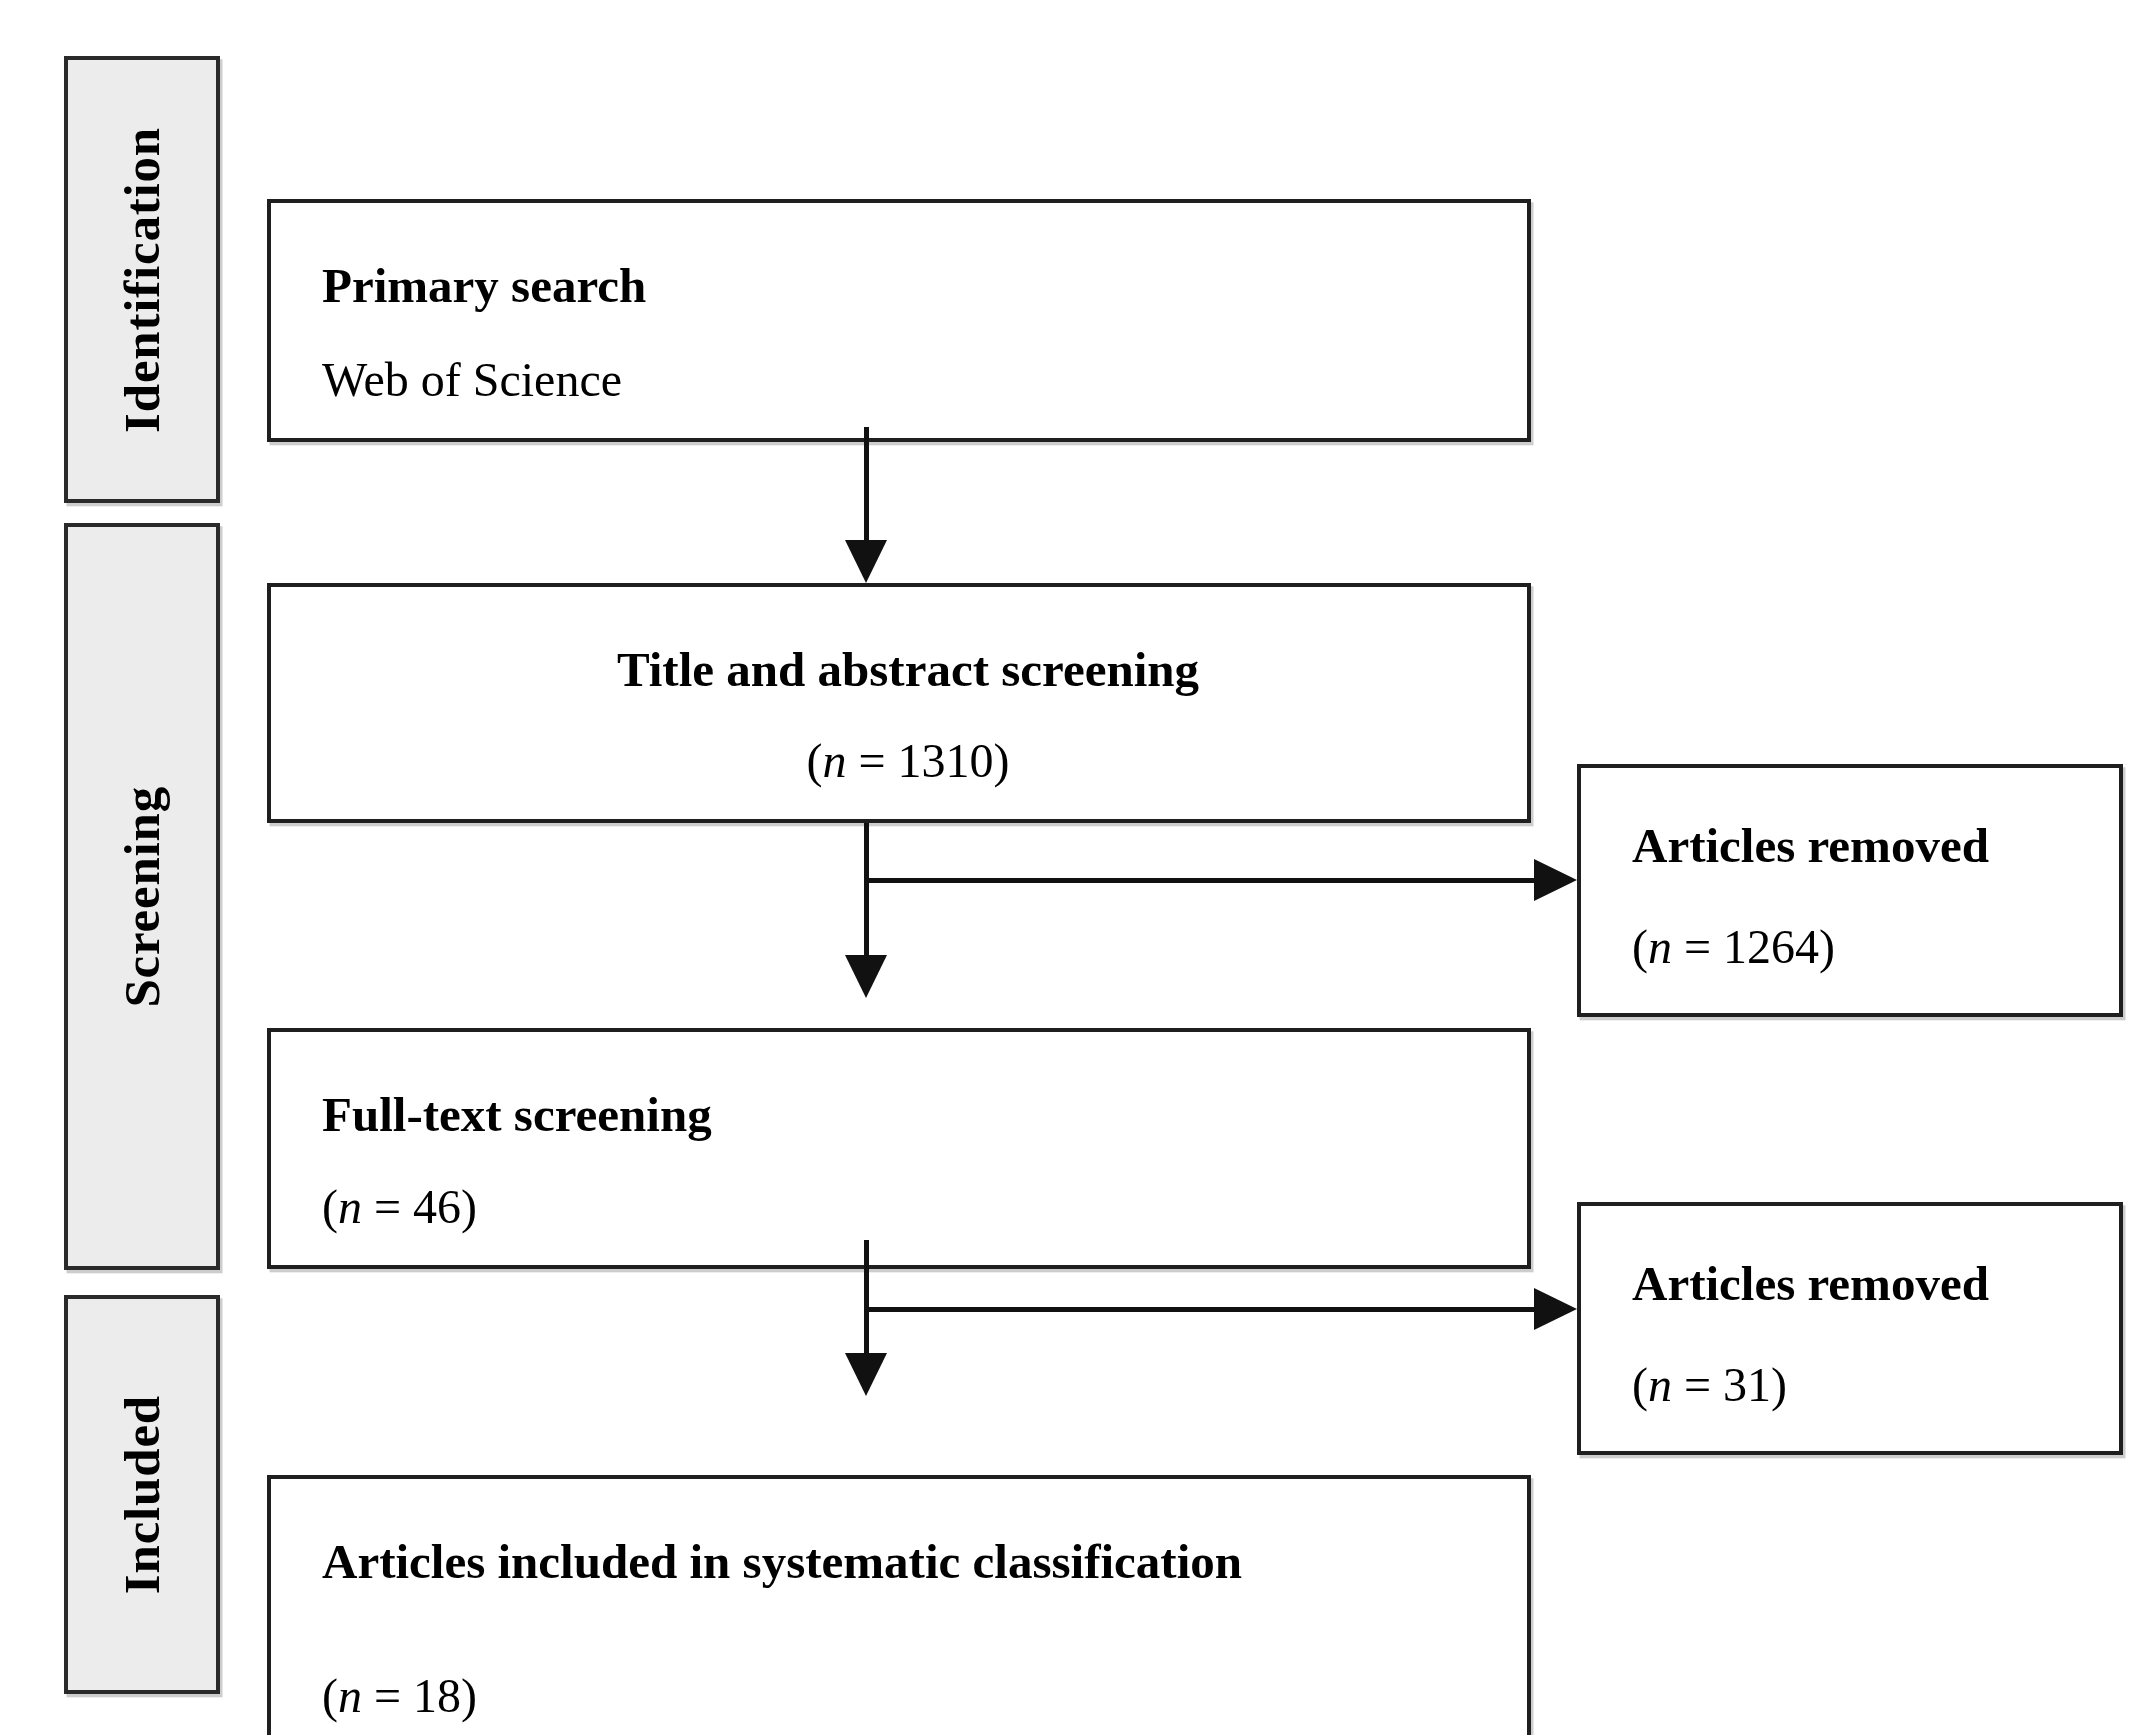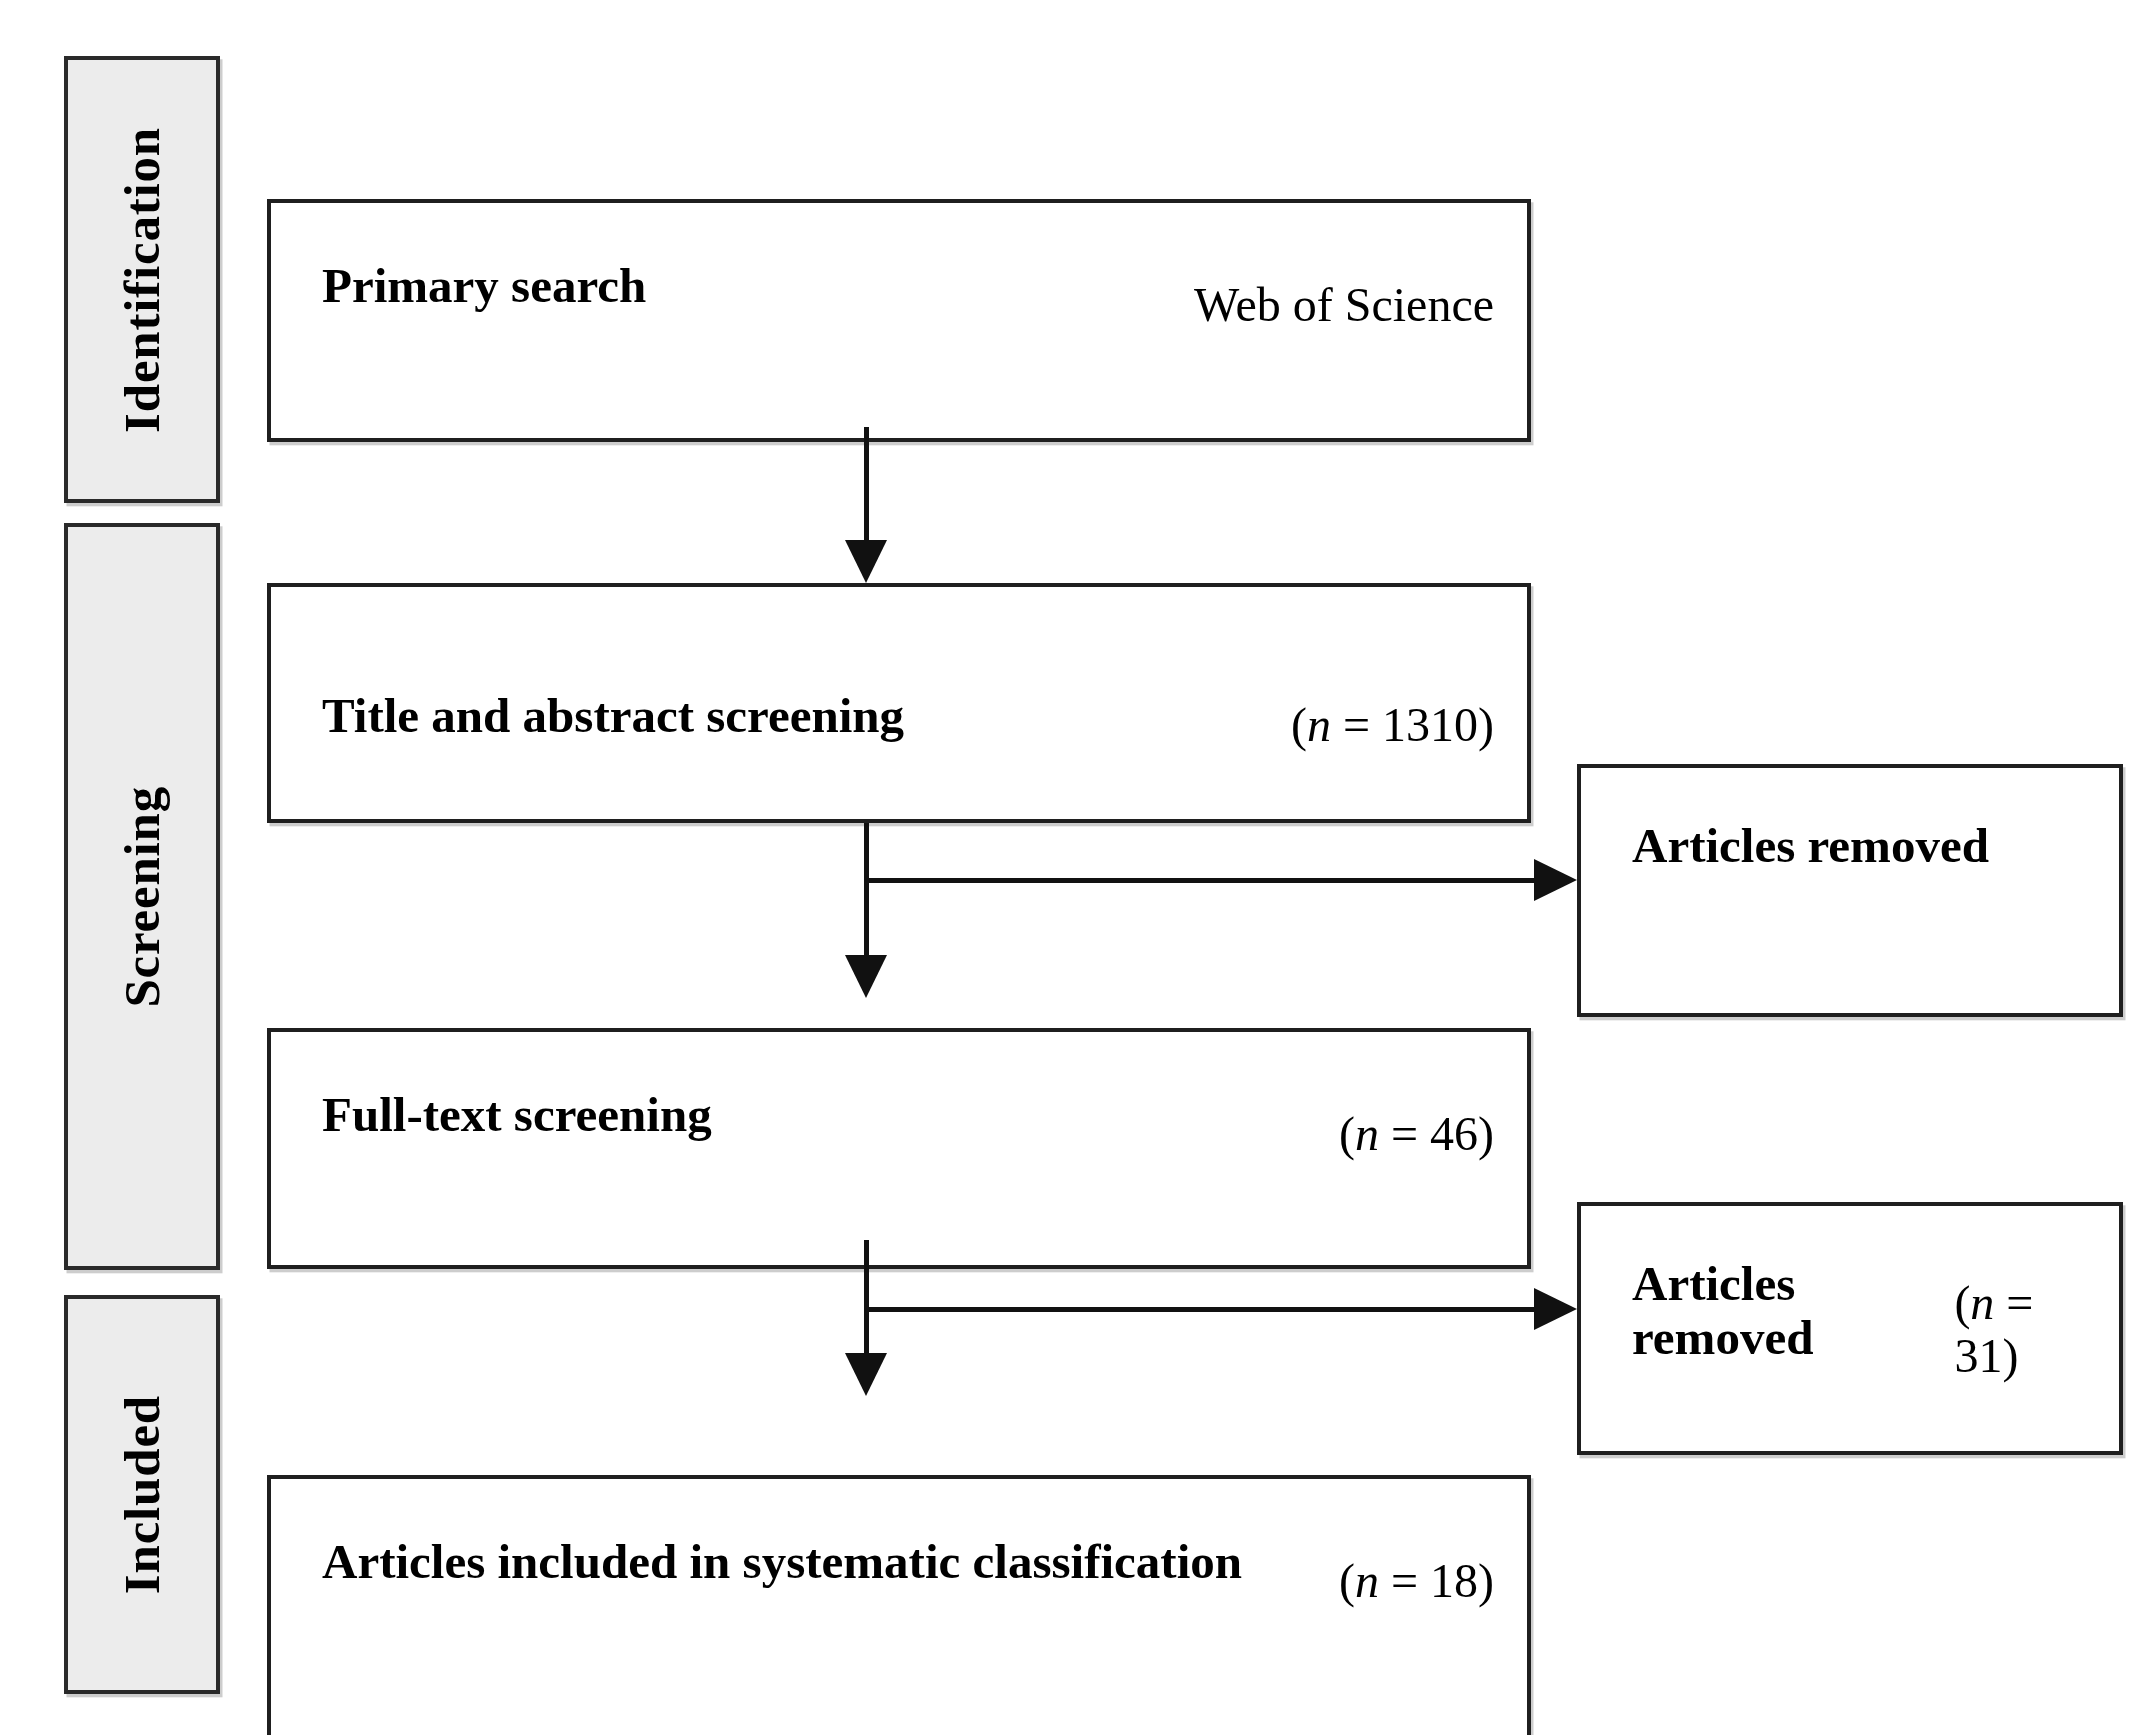--- a/index.html
+++ b/index.html
@@ -35,21 +35,21 @@
     white-space: nowrap;
   }
 
   
   .box {
     position: absolute;
     background: #ffffff;
     border: 4.9px solid #1f1f1f;
     box-shadow: 2.5px 3.3px 0 0 rgba(145,145,145,0.45);
     display: flex;
-    flex-direction: row;
+    flex-direction: column;
     justify-content: space-between;
   }
   .box .title {
     font-weight: bold;
     font-size: 49px;
     line-height: 1.1;
   }
   .box .subline {
     font-weight: normal;
     font-size: 48px;
@@ -107,20 +107,21 @@
     <div class="subline">(<i>n</i> = 46)</div>
   </div>
 
   <div class="box main-box" style="top:1475px; height:283px;">
     <div class="title">Articles included in systematic classification</div>
     <div class="subline">(<i>n</i> = 18)</div>
   </div>
 
   <div class="box side-box" style="top:764px; height:253px;">
     <div class="title">Articles removed</div>
+    <div class="subline">(<i>n</i> = 1264)</div>
   </div>
 
   <div class="box side-box" style="top:1202px; height:253px;">
     <div class="title">Articles removed</div>
     <div class="subline">(<i>n</i> = 31)</div>
   </div>
 
   <div class="vline" style="left:864px; top:427px; height:117px;"></div>
   <div class="head-down" style="left:845px; top:540px;"></div>
 

